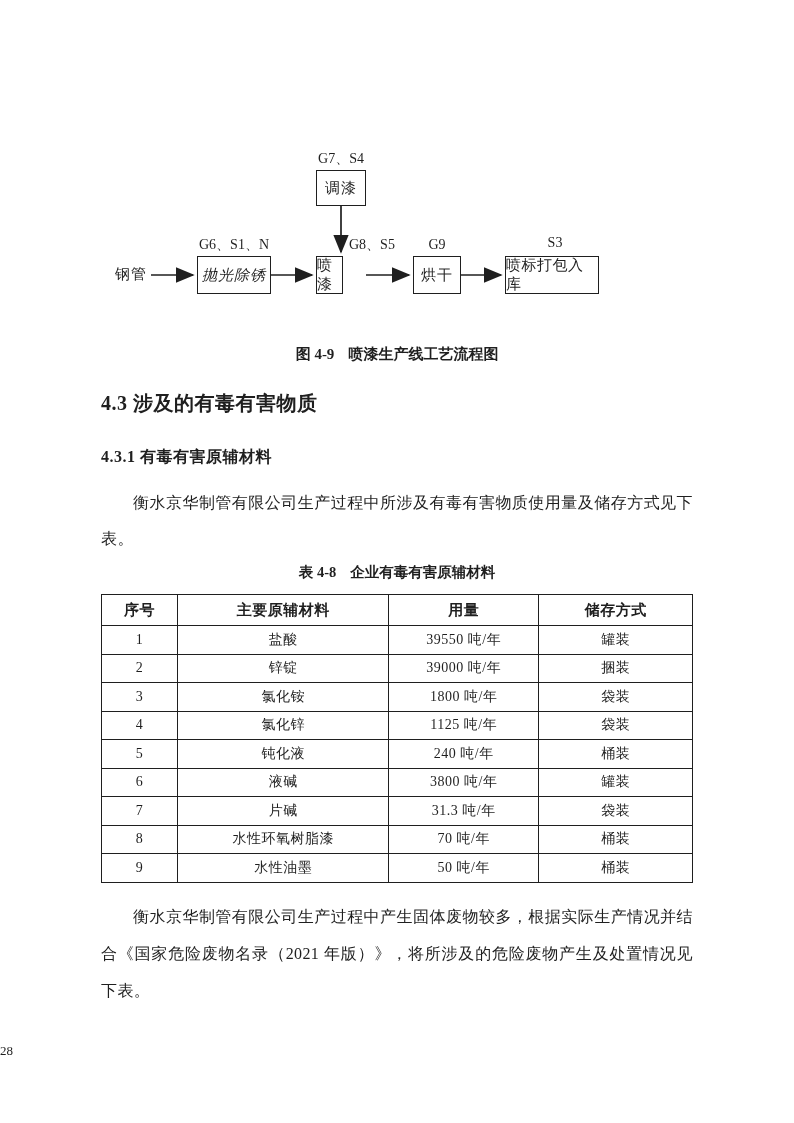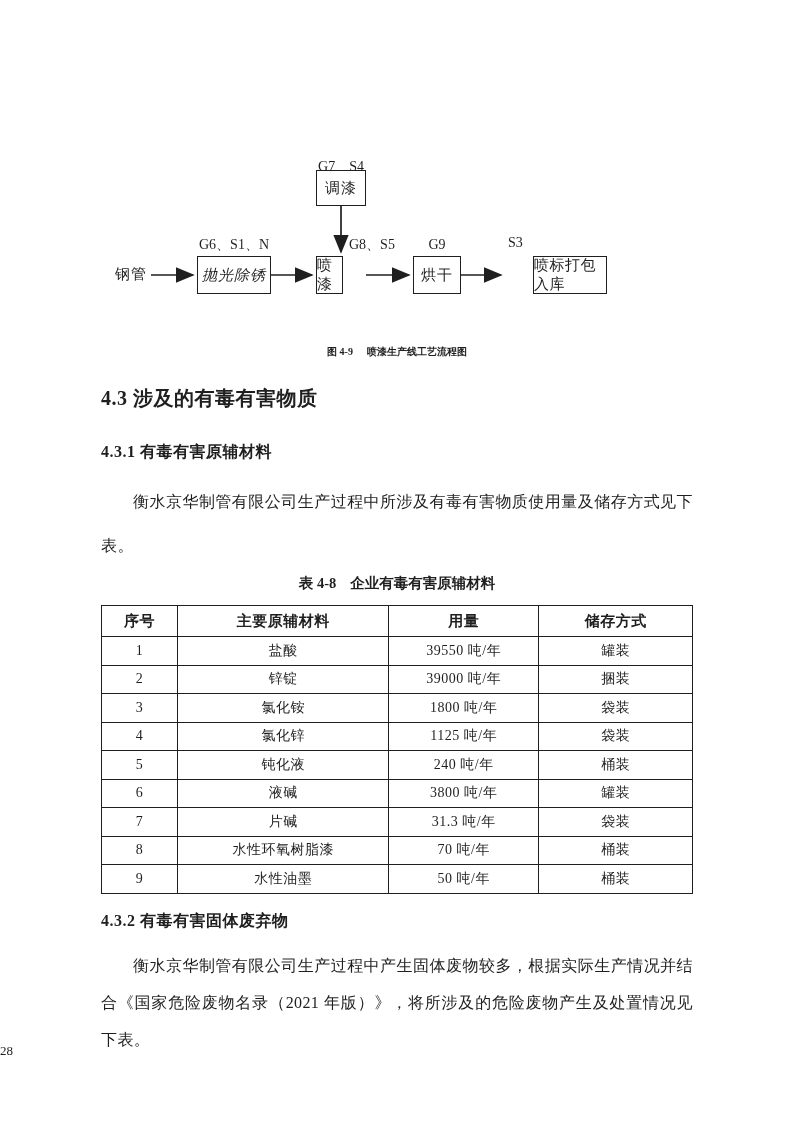--- a/index.html
+++ b/index.html
@@ -32,59 +32,59 @@
     font-size: 15px;
     letter-spacing: 1px;
     background: #ffffff;
     box-sizing: border-box;
   }
   .fc-node-top   { left: 215px; top: 30px;  width: 50px; height: 36px; }
   .fc-node-row   { top: 116px; height: 38px; }
   .fc-node-s0    { left: 96px;  width: 74px; font-style: italic; }
   .fc-node-s1    { left: 215px; width: 27px; }
   .fc-node-s2    { left: 312px; width: 48px; }
-  .fc-node-s3    { left: 404px; width: 74px; letter-spacing: 0.5px; margin-left: 28px; }
+  .fc-node-s3    { left: 404px; width: 94px; letter-spacing: 0.5px; }
   .fc-label {
     position: absolute;
     font-size: 14px;
     white-space: nowrap;
     line-height: 18px;
   }
-  .fc-label-top  { left: 193px; top: 18px;  width: 94px;  text-align: center; }
+  .fc-label-top  { left: 193px; top: 10px;  width: 94px;  text-align: center; }
   .fc-label-s0   { left: 68px;  top: 96px; width: 130px; text-align: center; }
   .fc-label-s1   { left: 248px; top: 96px; }
   .fc-label-s2   { left: 306px; top: 96px; width: 60px;  text-align: center; }
-  .fc-label-s3   { left: 407px; top: 94px; width: 94px;  }
+  .fc-label-s3   { left: 407px; top: 94px; width: 94px;  text-align: center; }
   .fc-source     { left: 14px;  top: 125px; font-size: 15px; letter-spacing: 1px; }
 
   
   .fig-caption {
     margin-top: 30px;
     text-align: center;
     font-weight: bold;
-    font-size: 10px;
+    font-size: 15px;
   }
   .cap-label { margin-right: 14px; }
   .h-section {
     margin: 26px 0 0 0;
     font-size: 20px;
     font-weight: bold;
     letter-spacing: 0.5px;
   }
   .h-sub {
     margin: 30px 0 0 0;
     font-size: 16px;
     font-weight: bold;
     letter-spacing: 0.5px;
   }
   .h-sub-2 { margin-top: 17px; }
   .body-par {
     margin: 17px 0 0 0;
     font-size: 16px;
-    line-height: 44px;
+    line-height: 36px;
     text-align: justify;
     text-indent: 32px;
     letter-spacing: 0.4px;
   }
   .body-par-2 { line-height: 37px; margin-top: 15px; }
   .table-caption {
     margin-top: 6px;
     text-align: center;
     font-weight: bold;
     font-size: 14.5px;
@@ -240,19 +240,18 @@
           </tr>
           <tr>
             <td>9</td>
             <td>水性油墨</td>
             <td>50 吨/年</td>
             <td>桶装</td>
           </tr>
         </tbody>
     </table>
 
-    <div class="h-sub h-sub-2">4.3.2 有毒有害固体废弃物</div>
     <p class="body-par body-par-2">衡水京华制管有限公司生产过程中产生固体废物较多，根据实际生产情况并结合《国家危险废物名录（2021 年版）》，将所涉及的危险废物产生及处置情况见下表。</p>
 
   </div>
 
   <div class="page-number">28</div>
 </div>
 
 </body></html>

